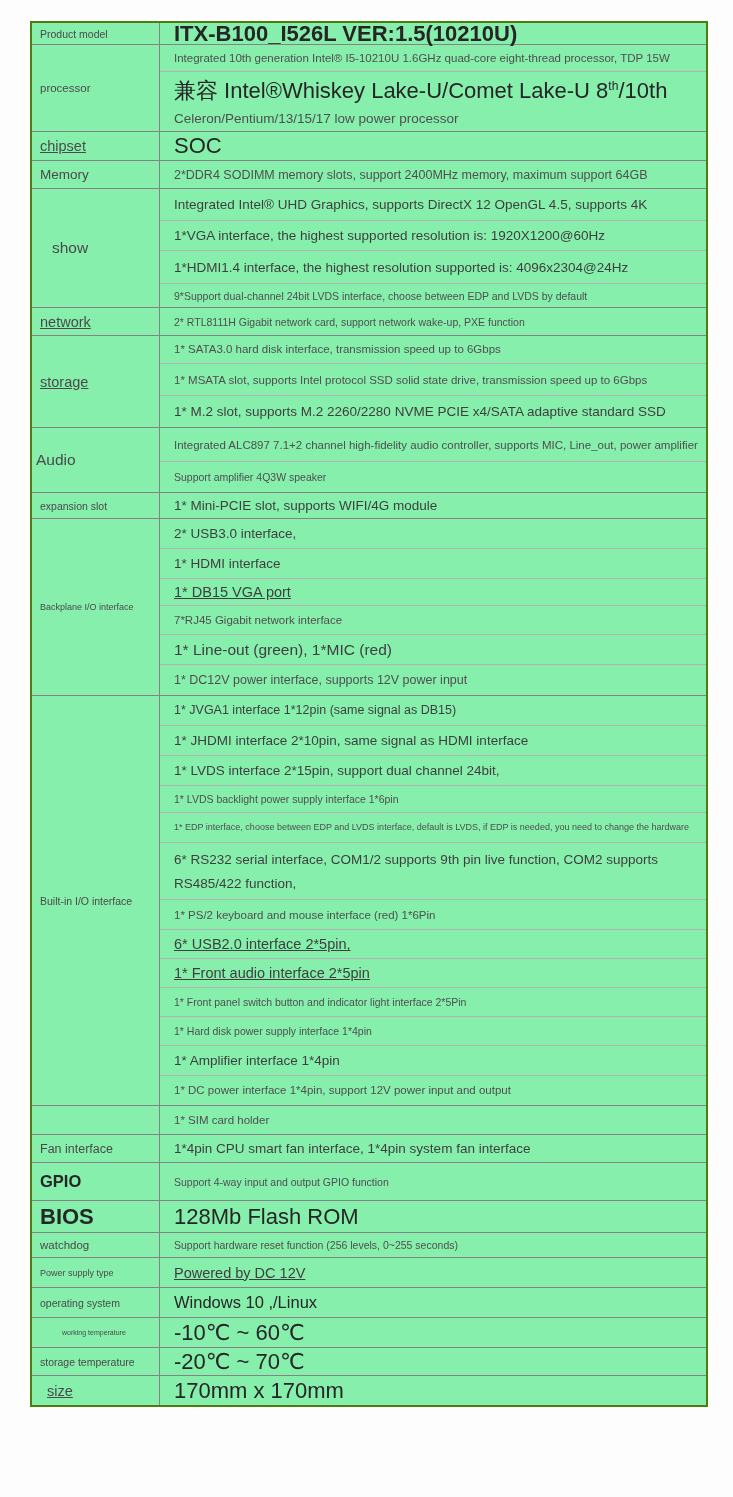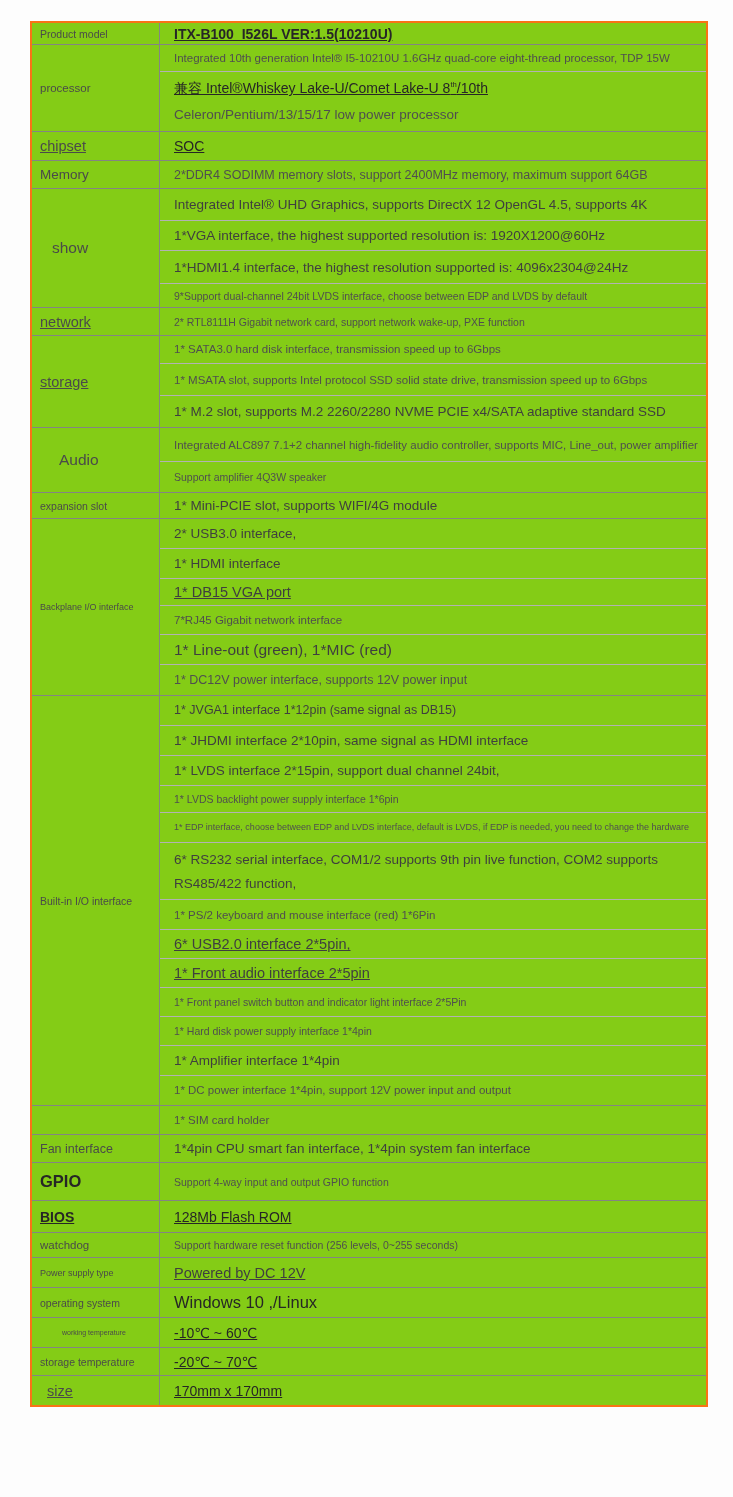--- a/index.html
+++ b/index.html
@@ -1,21 +1,21 @@
 <!DOCTYPE html>
 <html><head>
 <meta charset="utf-8">
 <style>
   * { margin:0; padding:0; box-sizing:border-box; }
   html,body { background:#ffffff; }
   body { font-family:"Liberation Sans","DejaVu Sans",sans-serif; color:#3f3f3f; }
   .screen { position:relative; width:733px; height:1497px; background:#fdfdfd; overflow:hidden; }
   .spec-table {
     position:absolute; left:30px; top:21px; width:678px;
-    border:2px solid #f97316; background:#84cc16;
+    border:2px solid #4d7c0f; background:#86efac;
   }
   .row { display:flex; border-bottom:1.5px solid #848484; }
   .row:last-child { border-bottom:none; }
   .label-cell {
     width:128px; flex:none; border-right:1.5px solid #848484;
     display:flex; align-items:center; padding-left:8px; color:#4a4a4a;
   }
   .value-cell { flex:1; display:flex; align-items:center; padding-left:14px; }
   .subrows { flex:1; display:flex; flex-direction:column; }
   .subrow {
@@ -26,21 +26,21 @@
   .subrow.col { flex-direction:column; align-items:flex-start; justify-content:space-evenly; }
   .fz7  { font-size:7px; }
   .fz9  { font-size:9px; }
   .fz10 { font-size:10.5px; }
   .fz11 { font-size:11.5px; }
   .fz12 { font-size:12.5px; }
   .fz13 { font-size:13.5px;text-align:right; }
   .fz14 { font-size:14.5px;text-decoration:underline; }
   .fz15 { font-size:15.5px; }
   .fz16 { font-size:16.5px; }
-  .fz17 { font-size:14px;text-decoration:underline; }
+  .fz17 { font-size:22px; }
   .dark { color:#262626; }
   .mid  { color:#4f4f4f; }
   .semi { font-weight:600; }
   .bold { font-weight:bold; }
   sup { font-size:0.55em; }
 </style>
 </head>
 <body>
 
 <div class="screen">
@@ -90,21 +90,21 @@
     <div class="row" style="height:92px">
       <div class="label-cell fz14">storage</div>
       <div class="subrows">
         <div class="subrow fz11 mid" style="height:28px">1* SATA3.0 hard disk interface, transmission speed up to 6Gbps</div>
         <div class="subrow fz11 mid" style="height:33px">1* MSATA slot, supports Intel protocol SSD solid state drive, transmission speed up to 6Gbps</div>
         <div class="subrow fz13" style="height:31px">1* M.2 slot, supports M.2 2260/2280 NVME PCIE x4/SATA adaptive standard SSD</div>
       </div>
     </div>
 
     <div class="row" style="height:65px">
-      <div class="label-cell fz15" style="padding-left:27px">Audio</div>
+      <div class="label-cell fz15" style="padding-left:4px">Audio</div>
       <div class="subrows">
         <div class="subrow fz11 mid" style="height:35px">Integrated ALC897 7.1+2 channel high-fidelity audio controller, supports MIC, Line_out, power amplifier</div>
         <div class="subrow fz10 mid" style="height:30px">Support amplifier 4Q3W speaker</div>
       </div>
     </div>
 
     <div class="row" style="height:26px">
       <div class="label-cell fz10">expansion slot</div>
       <div class="value-cell fz13">1* Mini-PCIE slot, supports WIFI/4G module</div>
     </div>

